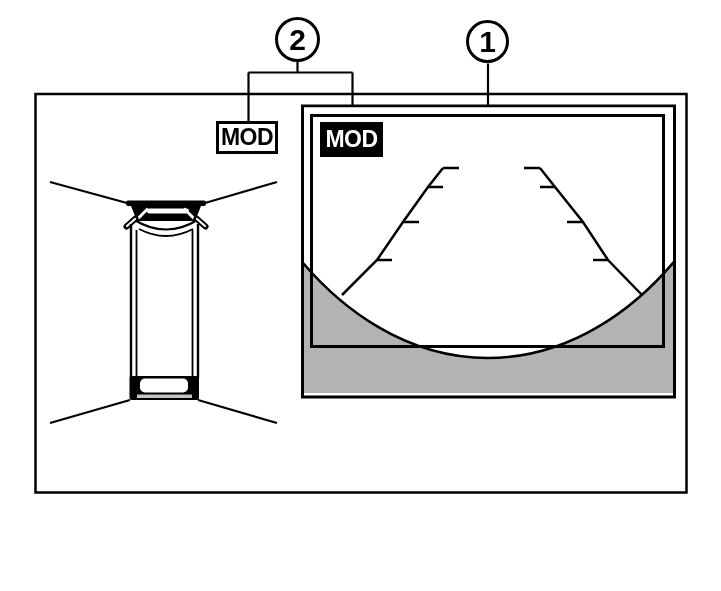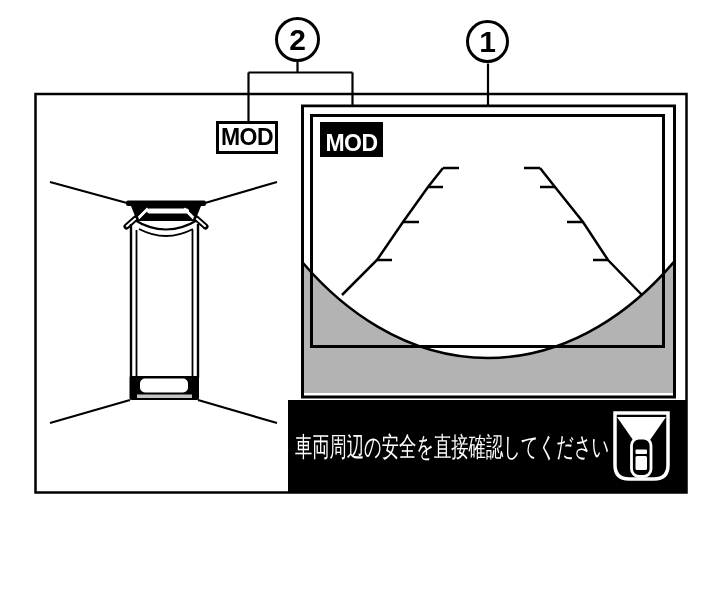--- a/index.html
+++ b/index.html
@@ -5,21 +5,21 @@
   html,body{margin:0;padding:0;background:#ffffff;}
   body{width:721px;height:591px;position:relative;overflow:hidden;
        font-family:"Liberation Sans", sans-serif;}
   .stage{position:absolute;inset:0;}
   svg.lineart{position:absolute;left:0;top:0;z-index:1;}
   .callout{position:absolute;z-index:3;display:flex;align-items:center;justify-content:center;
            border:3px solid #000;border-radius:50%;background:#fff;
            font-size:30px;font-weight:600;color:#000;box-sizing:border-box;}
   .callout.c2{left:275px;top:17px;width:45px;height:45px;}
   .callout.c1{left:466px;top:20px;width:43px;height:43px;}
-  .mod-label{position:absolute;z-index:3;display:flex;align-items:flex-end;justify-content:center;
+  .mod-label{position:absolute;z-index:3;display:flex;align-items:center;justify-content:center;
              font-weight:bold;font-size:23px;letter-spacing:-0.5px;box-sizing:border-box;}
   .mod-outline{left:216px;top:121px;width:62px;height:33px;background:#fff;
                border:3px solid #000;color:#000;}
   .mod-solid{left:320px;top:122px;width:63px;height:35px;background:#000;color:#fff;}
   .warning-bar{position:absolute;z-index:2;left:288px;top:400px;width:398px;height:93px;
                background:#000;display:flex;align-items:center;}
   .warning-text{color:#fff;font-size:27px;font-weight:500;white-space:nowrap;
                 transform:scaleX(0.64);transform-origin:left center;margin-left:7px;}
   .badge{position:absolute;right:10px;top:9px;width:69px;height:76px;}
 </style>
@@ -105,26 +105,14 @@
     <span>1</span>
   </div>
 
   <div class="mod-label mod-outline">
     <span>MOD</span>
   </div>
   <div class="mod-label mod-solid">
     <span>MOD</span>
   </div>
 
-  <div class="warning-bar">
-    <span class="warning-text">車両周辺の安全を直接確認してください</span>
-    <svg class="badge" viewBox="0 0 69 76">
-      <path d="M8,4 L61,4 L61,56 Q61,70 47,70 L22,70 Q8,70 8,56 Z" fill="none" stroke="#fff" stroke-width="3.5"></path>
-      <path d="M10,8 L59,8 L43,31 L26,31 Z" fill="#fff"></path>
-      <g>
-        <rect x="24.5" y="29" width="19.5" height="38.5" rx="7.5" fill="#000" stroke="#fff" stroke-width="2.8"></rect>
-        <rect x="28.5" y="40.5" width="11.5" height="4.5" rx="1" fill="#fff"></rect>
-        <rect x="28.5" y="47" width="11.5" height="14" rx="1.5" fill="#fff"></rect>
-      </g>
-    </svg>
-  </div>
 
 </div>
 
 </body></html>

